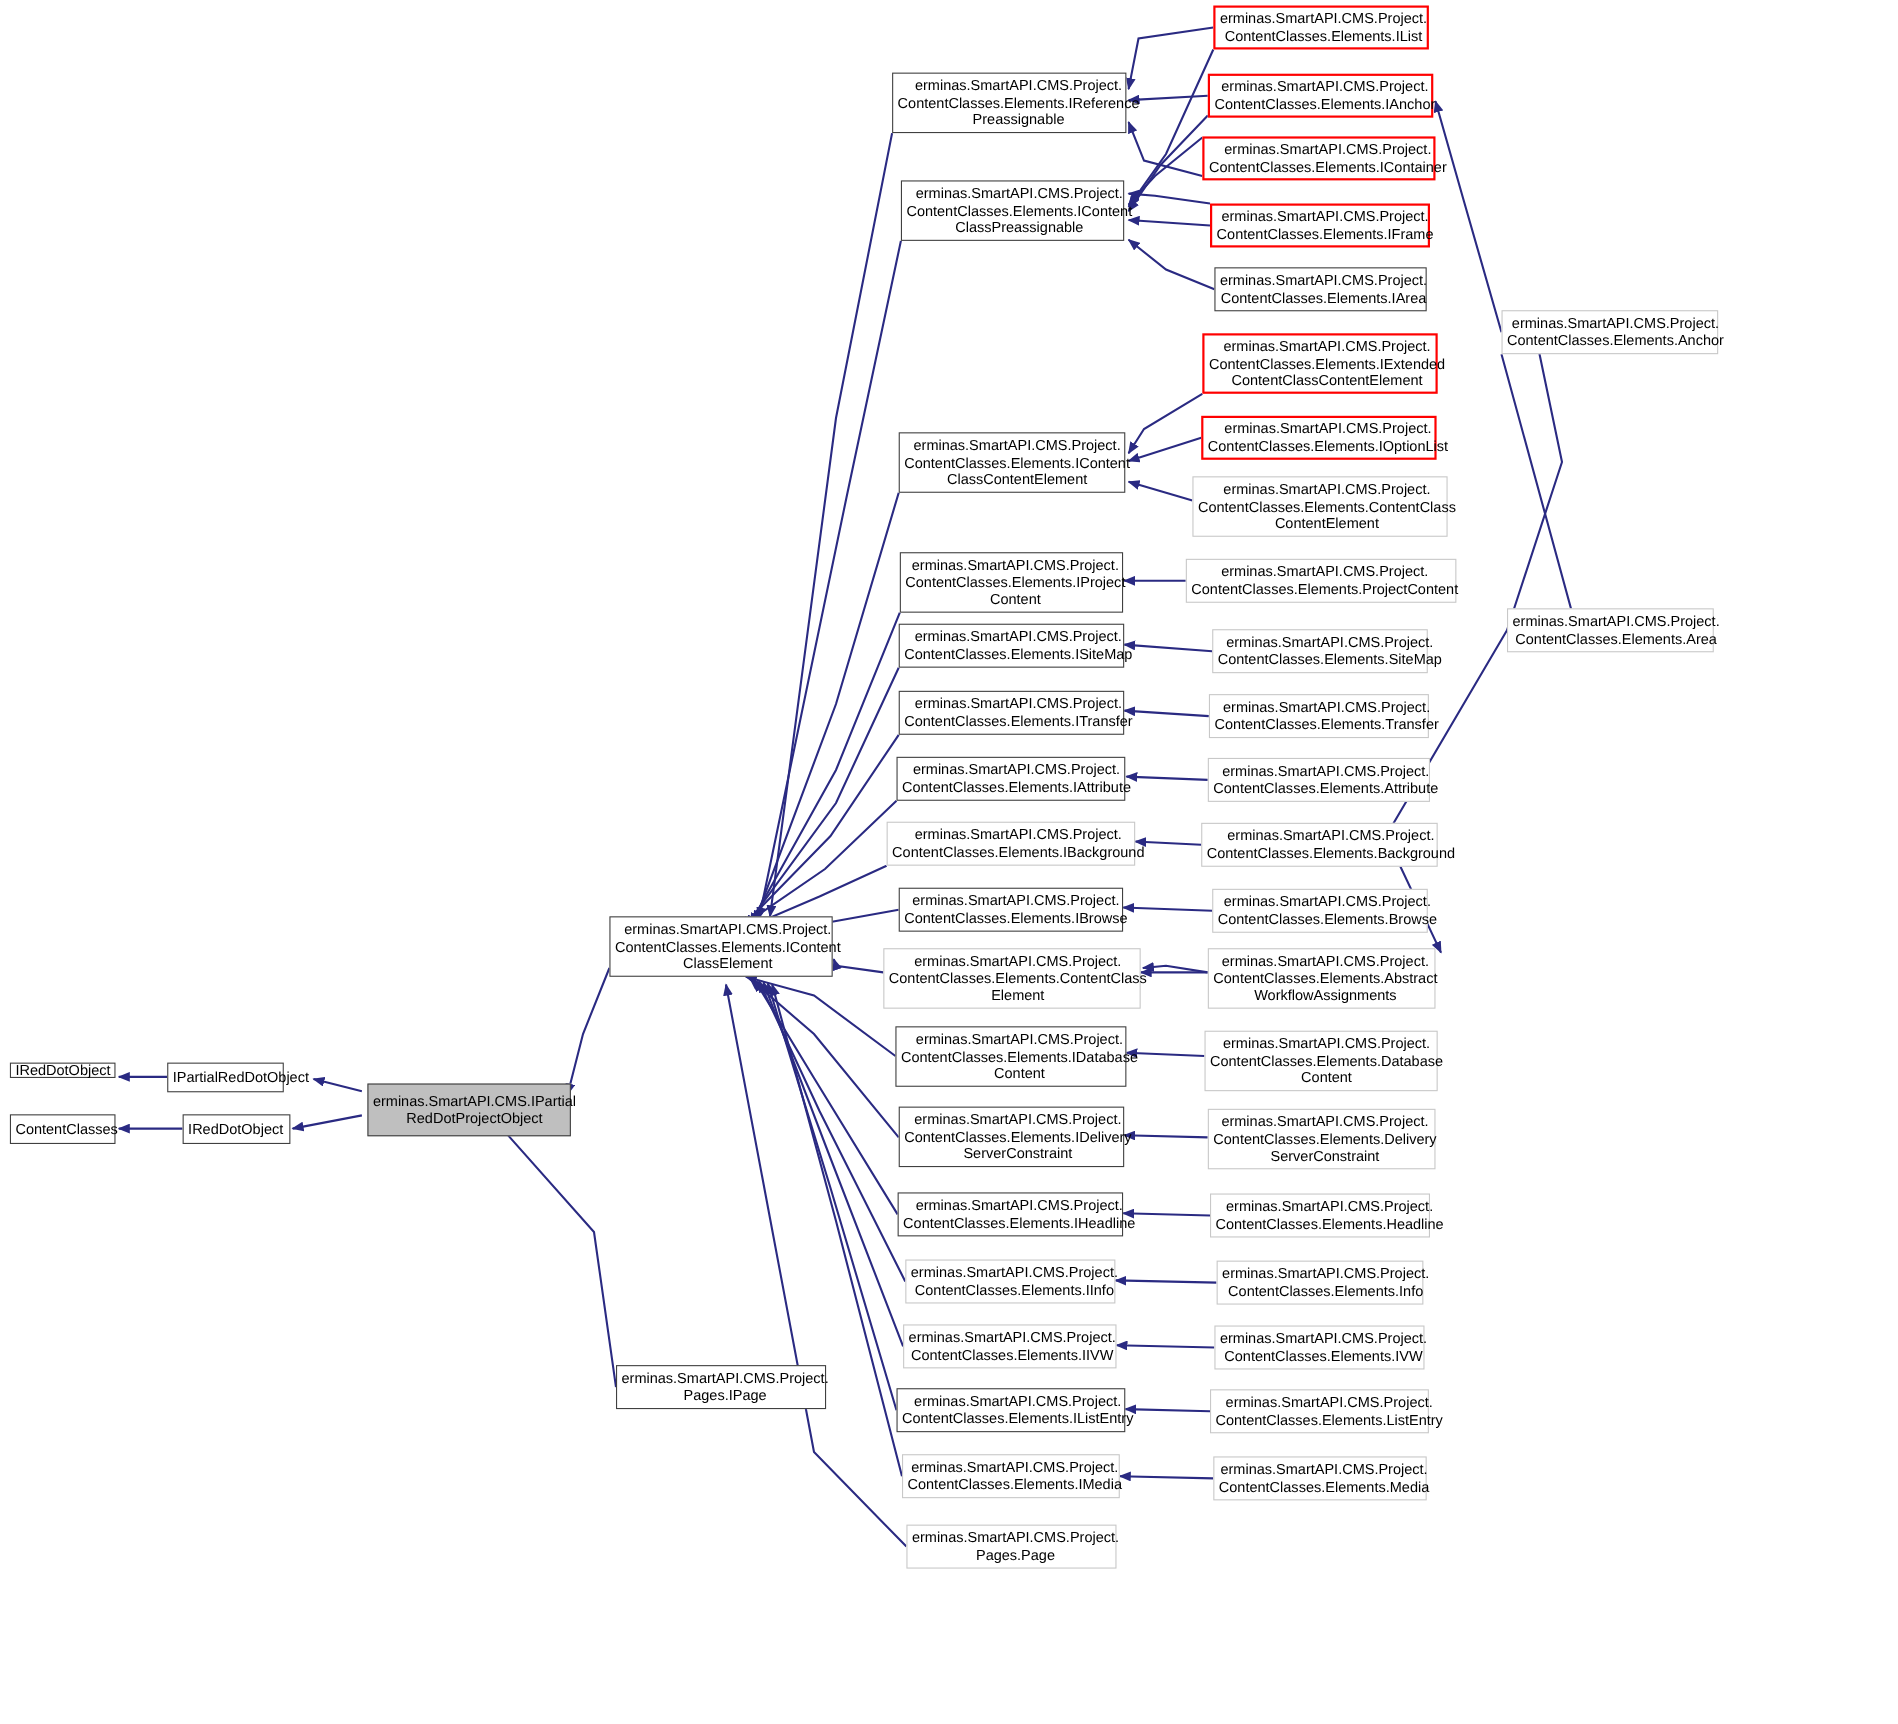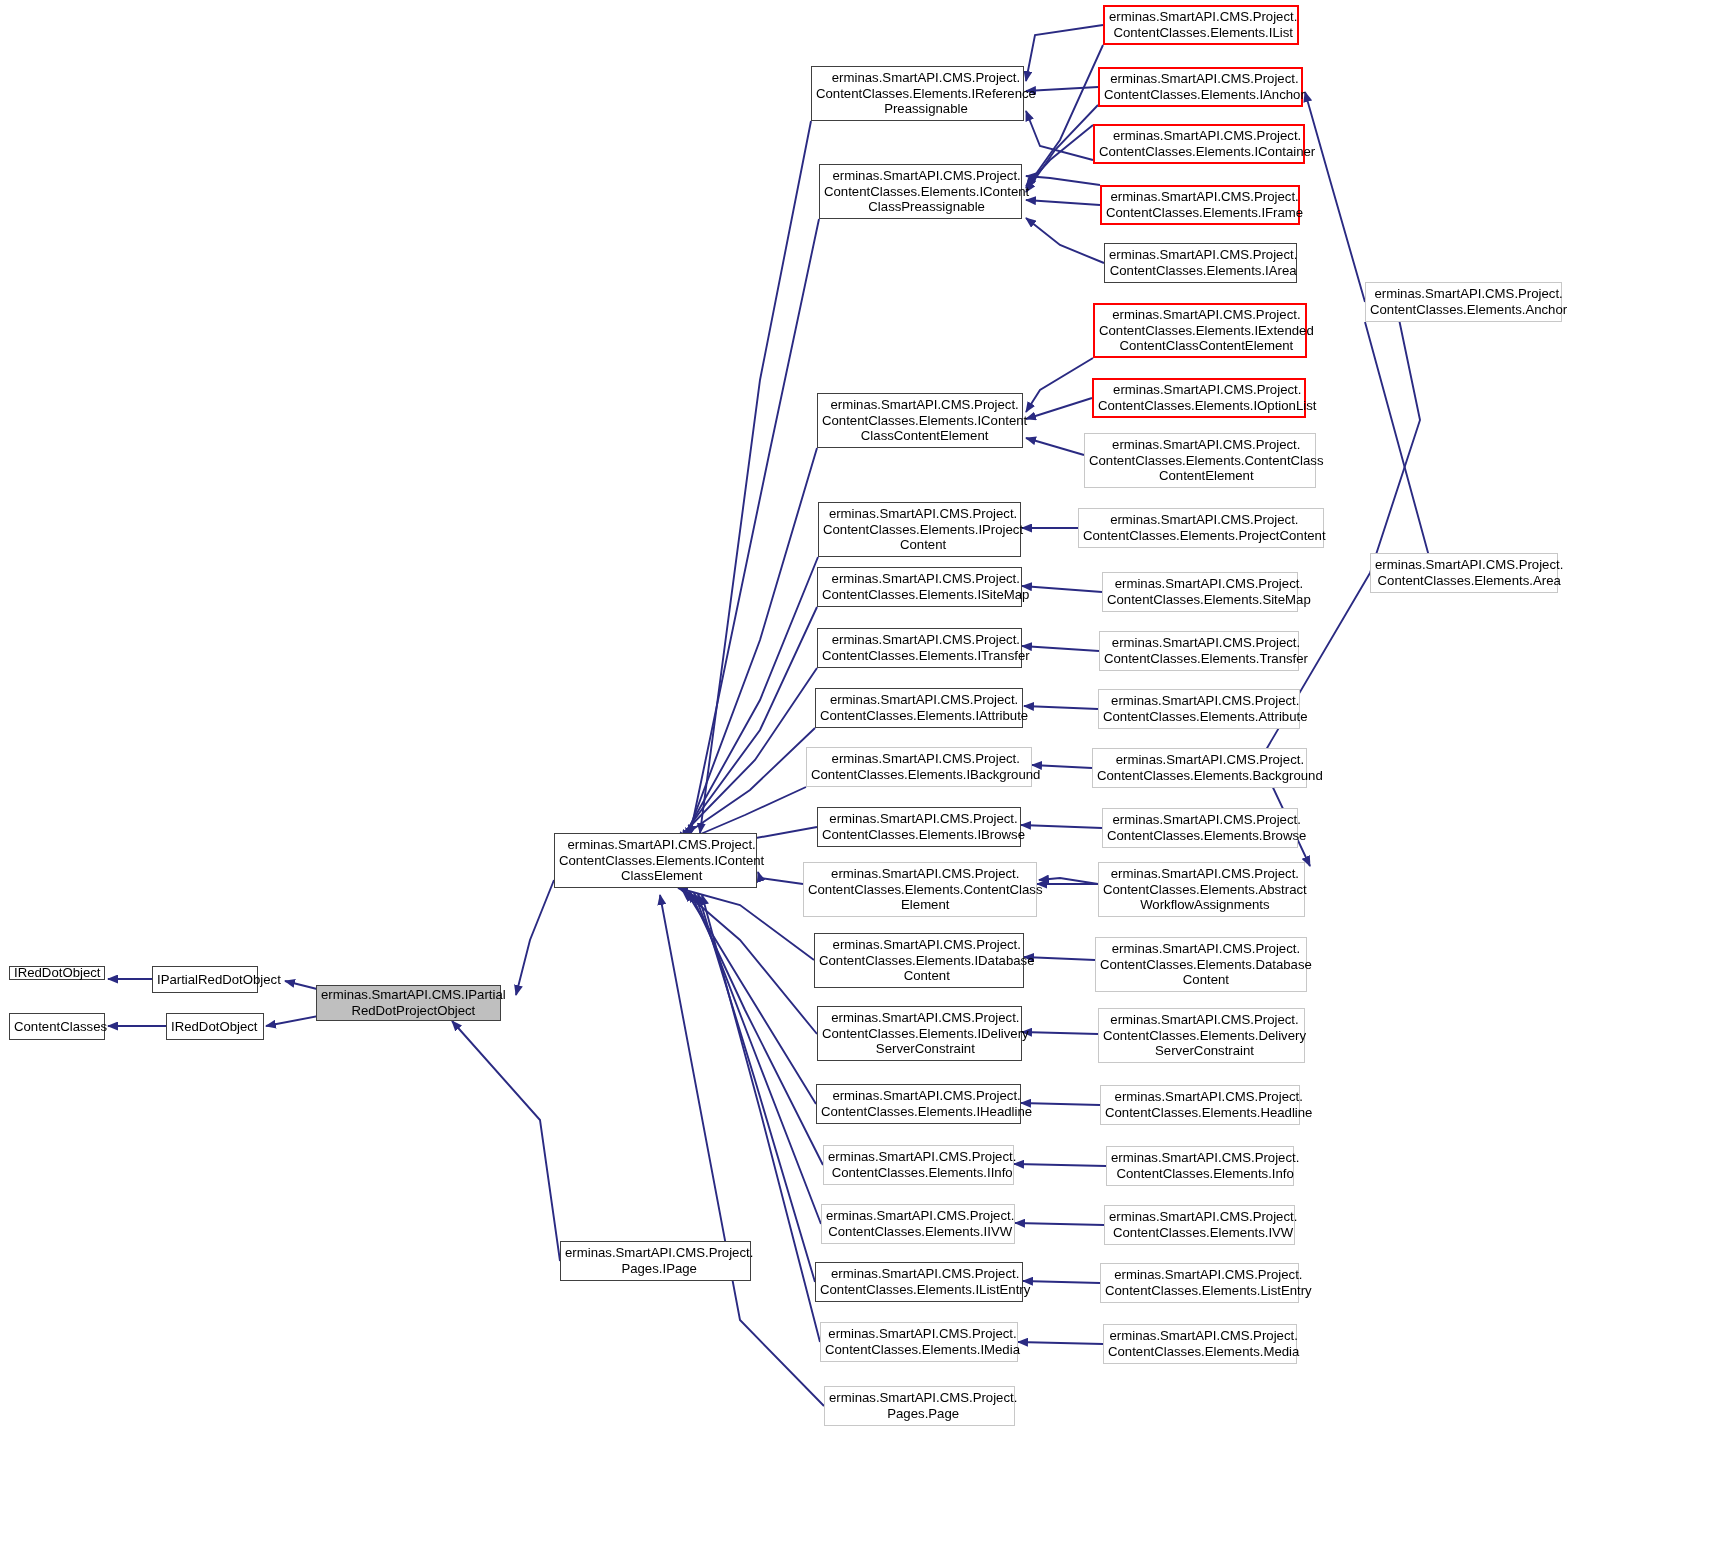--- a/index.html
+++ b/index.html
@@ -194,16 +194,16 @@
   <div class="node iface" style="left:554px;top:833px;width:203px;height:55px"><span>erminas.SmartAPI.CMS.Project.
 ContentClasses.Elements.IContent
 ClassElement</span></div>
   <div class="node iface" style="left:560px;top:1241px;width:191px;height:40px"><span>erminas.SmartAPI.CMS.Project.
 Pages.IPage</span></div>
 
   <div class="node iface" style="left:9px;top:966px;width:96px;height:14px"><span>IRedDotObject</span></div>
   <div class="node iface" style="left:152px;top:966px;width:106px;height:27px"><span>IPartialRedDotObject</span></div>
   <div class="node iface" style="left:9px;top:1013px;width:96px;height:27px"><span>ContentClasses</span></div>
   <div class="node iface" style="left:166px;top:1013px;width:98px;height:27px"><span>IRedDotObject</span></div>
-  <div class="node current" style="left:316px;top:985px;width:185px;height:36px"><span>erminas.SmartAPI.CMS.IPartial
+  <div class="node current" style="left:334px;top:985px;width:185px;height:48px"><span>erminas.SmartAPI.CMS.IPartial
 RedDotProjectObject</span></div>
 
 </div>
 
 </body></html>

